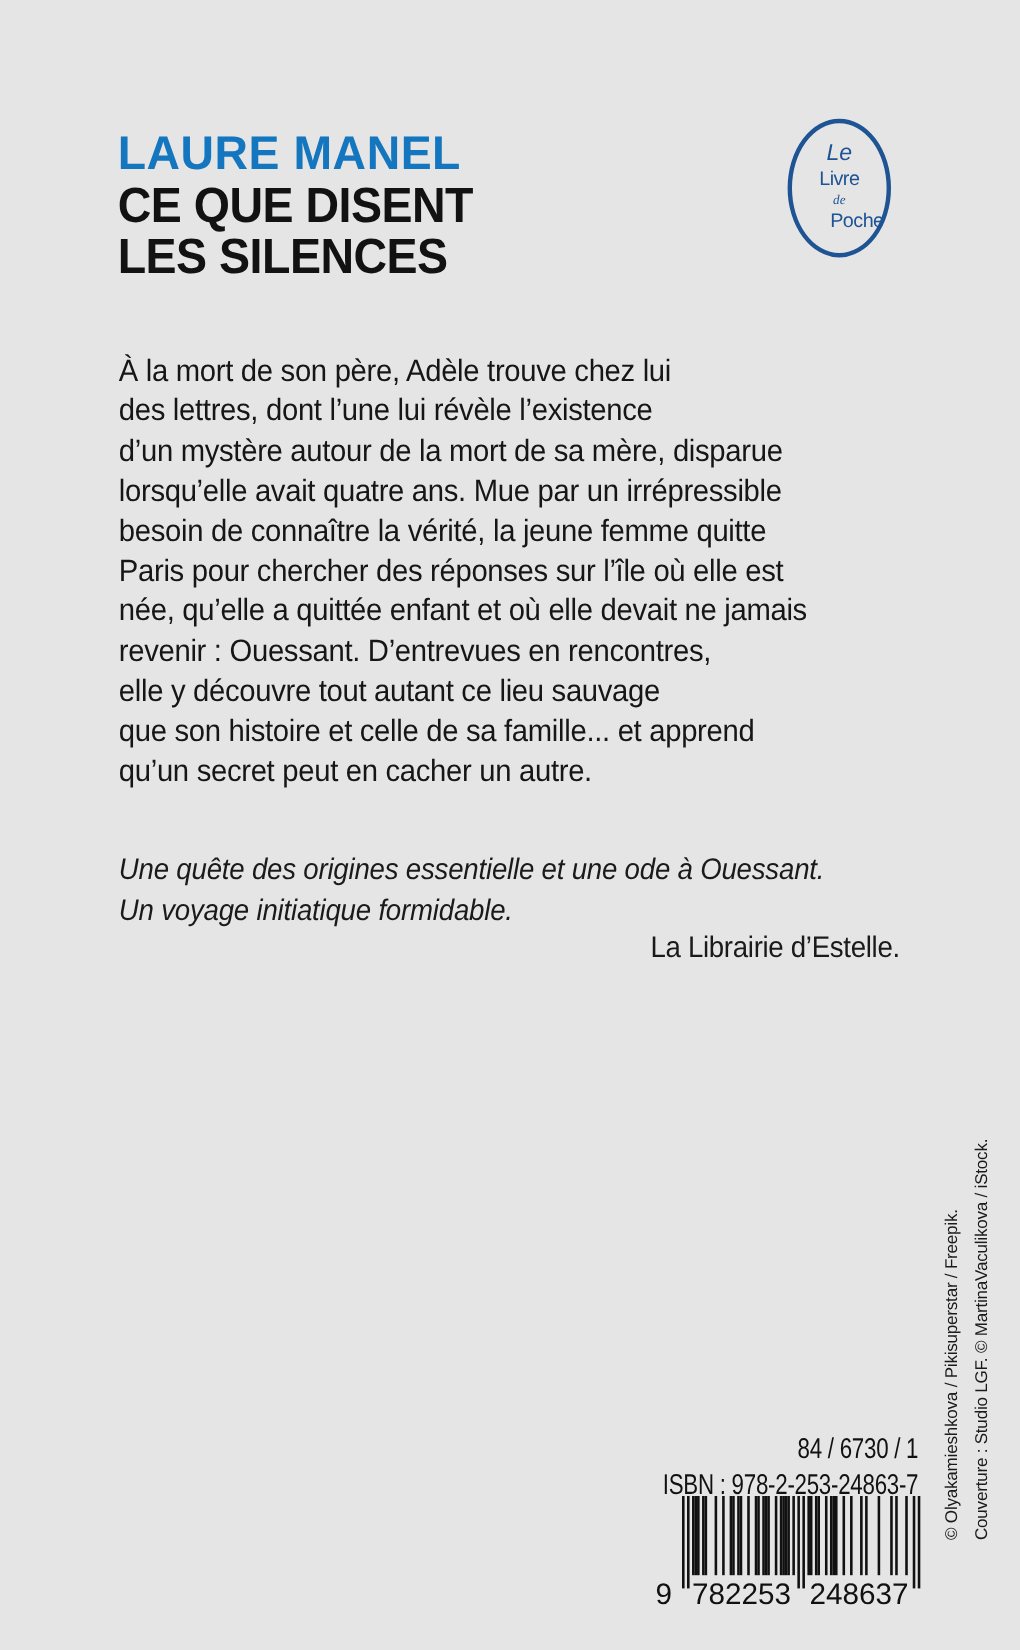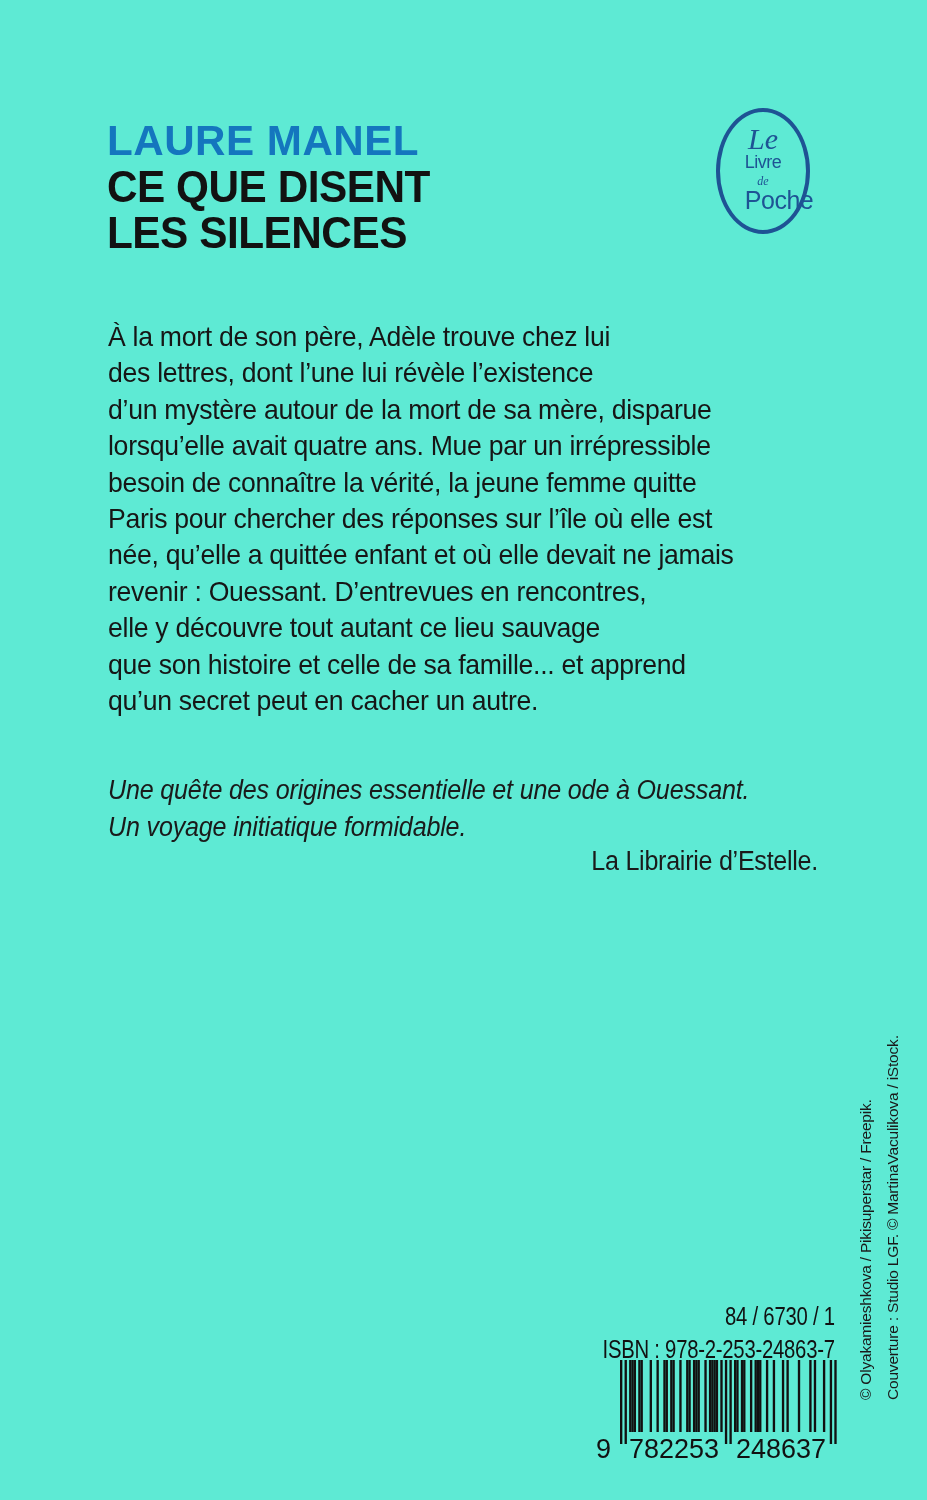--- a/index.html
+++ b/index.html
@@ -3,21 +3,21 @@
 <meta charset="utf-8">
 <style>
   html, body { margin: 0; padding: 0; background: #ffffff; }
   body {
     width: 927px; height: 1500px;
     font-family: "Liberation Sans", sans-serif;
     color: #161616;
     position: relative;
     overflow: hidden;
   }
-  .page { position: absolute; inset: 0; background: #5eead4; }
+  .page { position: absolute; inset: 0; background: #e5e5e5; }
 
   
   .author {
     position: absolute; left: 107px; top: 116px;
     font-size: 43px; font-weight: 700; letter-spacing: 0.5px;
     color: #1476be; line-height: 48px;
     transform: scaleX(0.98); transform-origin: left top;
   }
   .title {
     position: absolute; left: 107px; top: 164px;
@@ -27,24 +27,24 @@
   }
 
   
   .logo {
     position: absolute; left: 716px; top: 108px;
     width: 94px; height: 126px; box-sizing: border-box;
     border: 4px solid #1e5394; border-radius: 50%;
     display: flex; flex-direction: column; align-items: center; justify-content: center;
     color: #1e5394; text-align: center;
   }
-  .logo .le   { font-family: Liberation Serif, serif; font-style: italic; font-size: 30px; line-height: 20px; margin-bottom: 1px; }
+  .logo .le   { font-family: Liberation Sans, sans-serif; font-style: italic; font-size: 21px; line-height: 20px; margin-bottom: 1px; }
   .logo .livre{ font-size: 18px; line-height: 24px; letter-spacing: -0.5px; }
   .logo .de   { font-family: Liberation Serif, serif; font-style: italic; font-size: 12px; line-height: 14px; }
-  .logo .poche{ font-size: 25px; line-height: 25px; letter-spacing: -0.5px; margin-left: 32px; }
+  .logo .poche{ font-size: 18px; line-height: 25px; letter-spacing: -0.5px; margin-left: 32px; }
 
   
   .synopsis {
     position: absolute; left: 108px; top: 319px;
     width: 760px;
     font-size: 28px; line-height: 36.4px; letter-spacing: -0.3px;
     white-space: pre-line;
     transform: scaleX(0.95); transform-origin: left top;
     color: #161616;
   }

